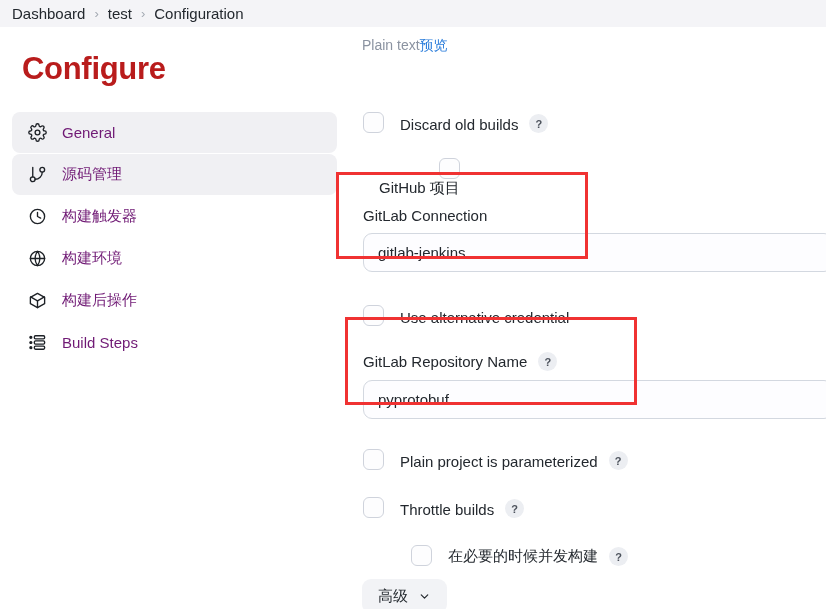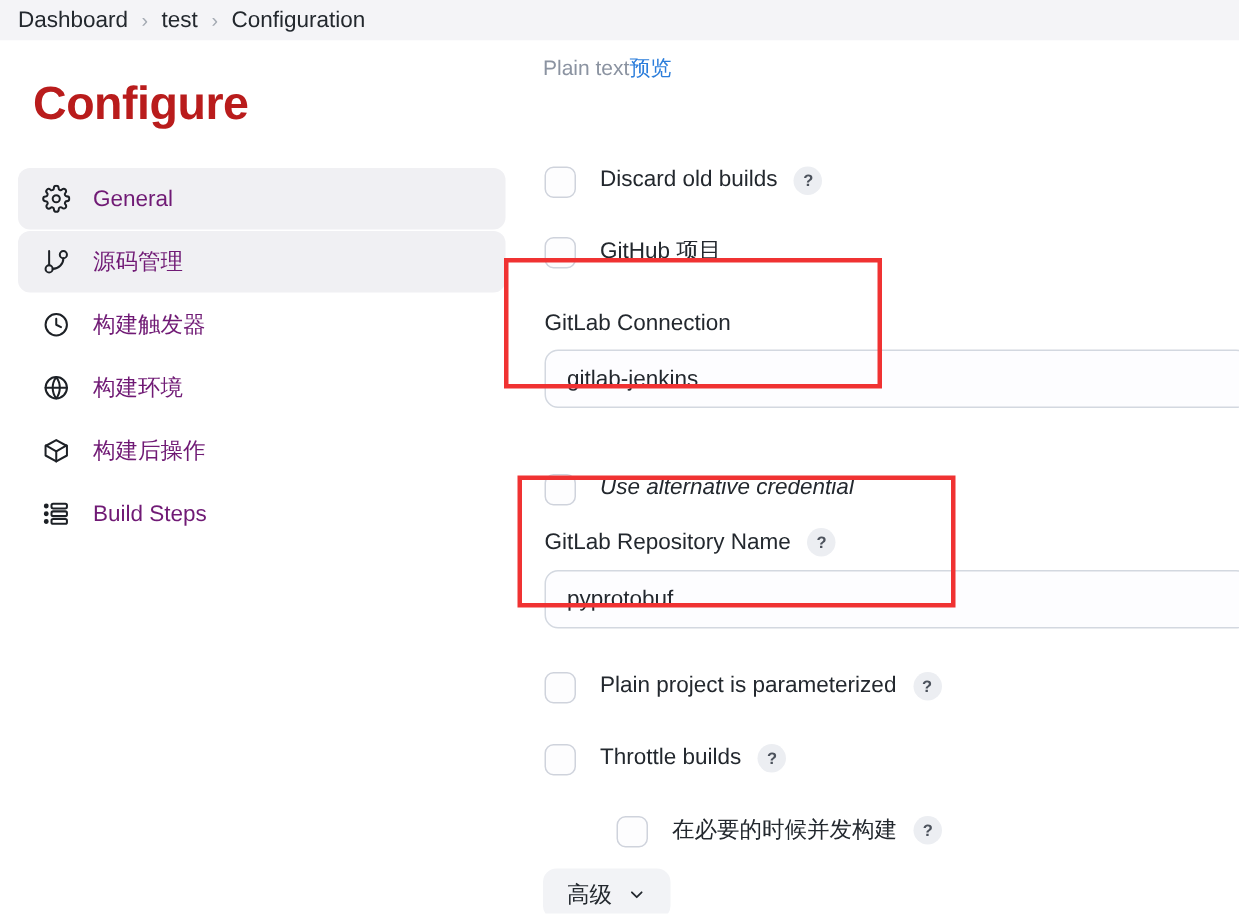--- a/index.html
+++ b/index.html
@@ -92,21 +92,21 @@
     display: flex; align-items: baseline;
     gap: 0;
   }
   .plaintext-label { font-size: 14px; color: #8b93a1; }
   .preview-link { font-size: 14px; color: #2b7ddb; cursor: pointer; }
 
   .cb-row {
     position: absolute;
     left: 13px;
     display: flex;
-    align-items: flex-start;
+    align-items: flex-end;
     height: 22px;
   }
   .checkbox {
     width: 21px; height: 21px;
     border: 1.4px solid #cfd3dc;
     border-radius: 6px;
     background: #fdfdfe;
     flex: 0 0 21px;
     cursor: pointer;
   }
@@ -274,31 +274,31 @@
       <span class="plaintext-label">Plain text</span>
       <span class="preview-link">预览</span>
     </div>
 
     <div class="cb-row" style="top:84px;">
       <span class="checkbox"></span>
       <span class="cb-label">Discard old builds</span>
       <span class="help-badge">?</span>
     </div>
 
-    <div class="cb-row" style="top:131px;">
+    <div class="cb-row" style="top:131px;flex-direction:column;">
       <span class="checkbox"></span>
       <span class="cb-label">GitHub 项目</span>
     </div>
 
     <div class="field-block" style="top:180px;">
       <div class="field-label">GitLab Connection</div>
       <div class="text-input">gitlab-jenkins</div>
     </div>
 
-    <div class="cb-row" style="top:289px;font-style:italic;">
+    <div class="cb-row" style="top:277px;">
       <span class="checkbox"></span>
       <span class="cb-label">Use alternative credential</span>
     </div>
 
     <div class="field-block" style="top:325px;">
       <div class="field-label">
         <span>GitLab Repository Name</span>
         <span class="help-badge">?</span>
       </div>
       <div class="text-input">pyprotobuf</div>

